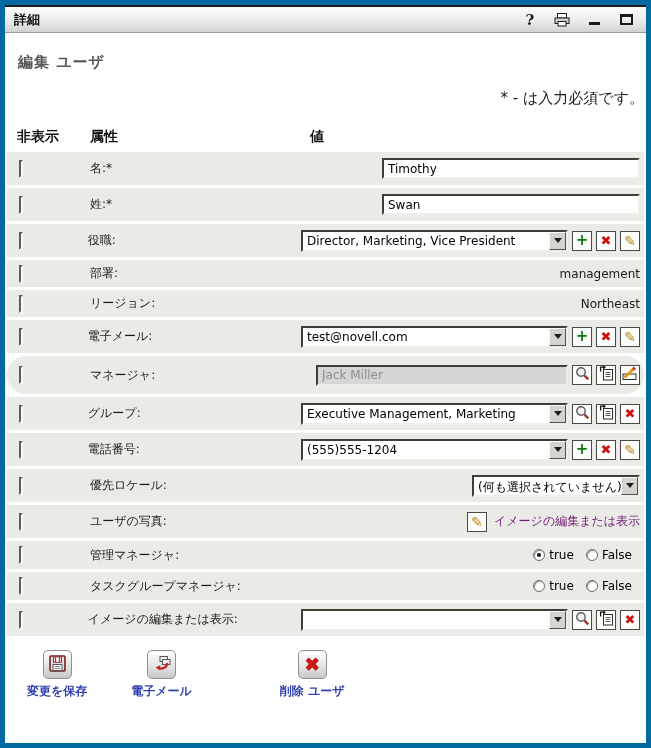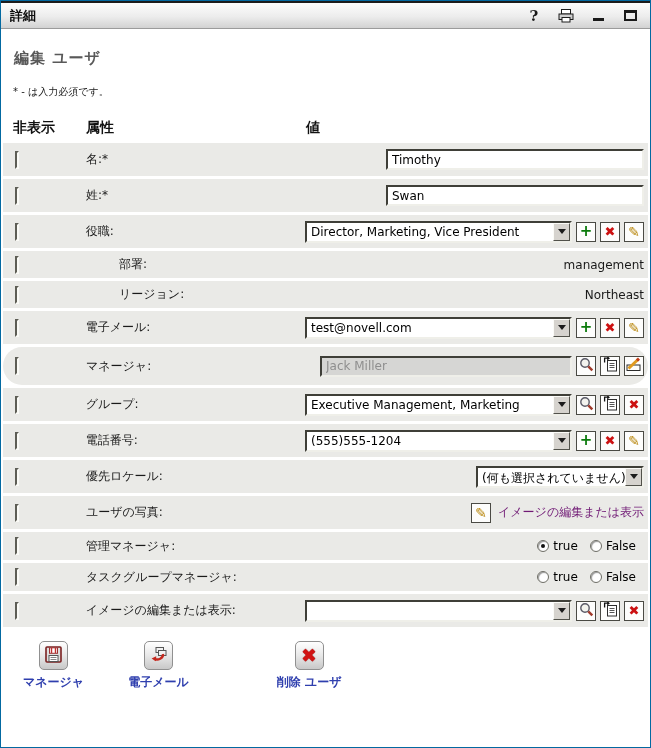--- a/index.html
+++ b/index.html
@@ -1,45 +1,45 @@
 <!DOCTYPE html>
 <html><head>
 <meta charset="utf-8">
 <style>
   * { margin:0; padding:0; box-sizing:border-box; }
   html,body { background:#fff; }
   body { font-family:"DejaVu Sans","Liberation Sans",sans-serif; font-size:12px; color:#000; }
 
-  .window { position:relative; width:651px; height:748px; border:1px solid #0369a1; background:#fff; overflow:hidden; }
+  .window { position:relative; width:651px; height:748px; border:5px solid #0369a1; background:#fff; overflow:hidden; }
 
   
   .titlebar { height:28px; border-top:2px solid #1c1c1c; border-bottom:1px solid #9b9b9b;
     background:linear-gradient(180deg,#fdfdfd 0%,#ececec 55%,#d2d2d2 100%);
     display:flex; align-items:center; justify-content:space-between; padding:0 12px 0 9px; }
   .titlebar-title { font-weight:bold; font-size:13px; color:#111; }
   .titlebar-icons { display:flex; align-items:center; gap:16px; }
   .tb-ic { display:flex; align-items:center; justify-content:center; width:16px; height:16px; cursor:pointer; }
   .help-q { font-family:"DejaVu Serif","Liberation Serif",serif; font-weight:bold; font-size:15px; color:#1a1a1a; }
   .min-bar { width:11px; height:3px; background:#1a1a1a; margin-top:8px; }
   .max-box { width:13px; height:11px; border:2px solid #1a1a1a; border-top-width:3px; background:transparent; }
 
   
   .content { padding:0 2px; }
   .page-title { margin:20px 0 0 11px; font-size:15px; font-weight:bold; color:#595959; letter-spacing:1px; }
-  .required-note { margin:17px 0 0 10px; font-size:10px; color:#1a1a1a; }
+  .required-note { margin:17px 0 0 18px; font-size:15px; color:#1a1a1a;text-align:right; }
 
   
   .tbl-header { display:flex; margin-top:16px; padding:4px 0 6px 0; font-weight:bold; font-size:14px; color:#111; }
   .th-hide { width:83px; padding-left:10px; }
   .th-attr { width:220px; }
   .th-val  { flex:1; }
 
   .row { display:flex; align-items:center; background:#eaeae7; margin-bottom:3px; }
   .row.type-text, .row.type-combo, .row.type-select, .row.type-photo { min-height:33px; }
-  .row.type-static { min-height:27px;gap:33px; }
+  .row.type-static { min-height:27px; }
   .row.type-radio  { min-height:28px; }
   .row.type-lookup { min-height:38px;border-radius:19px; }
   .cell-hide { width:83px; padding-left:12px; }
   .cell-attr { width:220px; font-size:12px; color:#1a1a1a; }
   .cell-val  { flex:1; display:flex; align-items:center; padding-right:4px;justify-content:flex-end; }
 
   
   .checkbox { width:14px; height:14px; background:#d8d5d0; cursor:pointer;
     border:2px solid; border-color:#5d5d55 #fafaf6 #fafaf6 #5d5d55; }
 
@@ -351,21 +351,21 @@
             <span><svg width="17" height="17" viewBox="0 0 17 17">
                 <rect x="1" y="1" width="15" height="15" rx="1" fill="#dedede" stroke="#7a2020" stroke-width="1.6"></rect>
                 <rect x="4.5" y="1.8" width="8" height="5.5" fill="#fff" stroke="#9a3030"></rect>
                 <line x1="6.5" y1="2" x2="6.5" y2="7" stroke="#c03030" stroke-width="1.4"></line>
                 <line x1="10.5" y1="2" x2="10.5" y2="7" stroke="#c03030" stroke-width="1.4"></line>
                 <rect x="4" y="9.5" width="9" height="6" fill="#fff" stroke="#555"></rect>
                 <line x1="5.5" y1="11.5" x2="11.5" y2="11.5" stroke="#888"></line>
                 <line x1="5.5" y1="13.5" x2="11.5" y2="13.5" stroke="#888"></line>
               </svg></span>
           </div>
-          <div class="btn-label" style="color: rgb(47, 63, 174);">マネージャ</div>
+          <div class="btn-label" style="color: rgb(47, 63, 174);">変更を保存</div>
         </div>
         <div class="btn-block">
           <div class="btn-face">
             <span><svg width="18" height="17" viewBox="0 0 18 17">
                 <rect x="7" y="1.5" width="7.5" height="5" fill="#f2f2f2" stroke="#555"></rect>
                 <rect x="9.5" y="4.5" width="7.5" height="5" fill="#f2f2f2" stroke="#555"></rect>
                 <path d="M14 8 C14.5 12.5 9 14.5 5 12.8" fill="none" stroke="#c4281e" stroke-width="2.4"></path>
                 <path d="M7.2 10.2 L2.6 12.6 L7 15.2 Z" fill="#c4281e"></path>
               </svg></span>
           </div>

